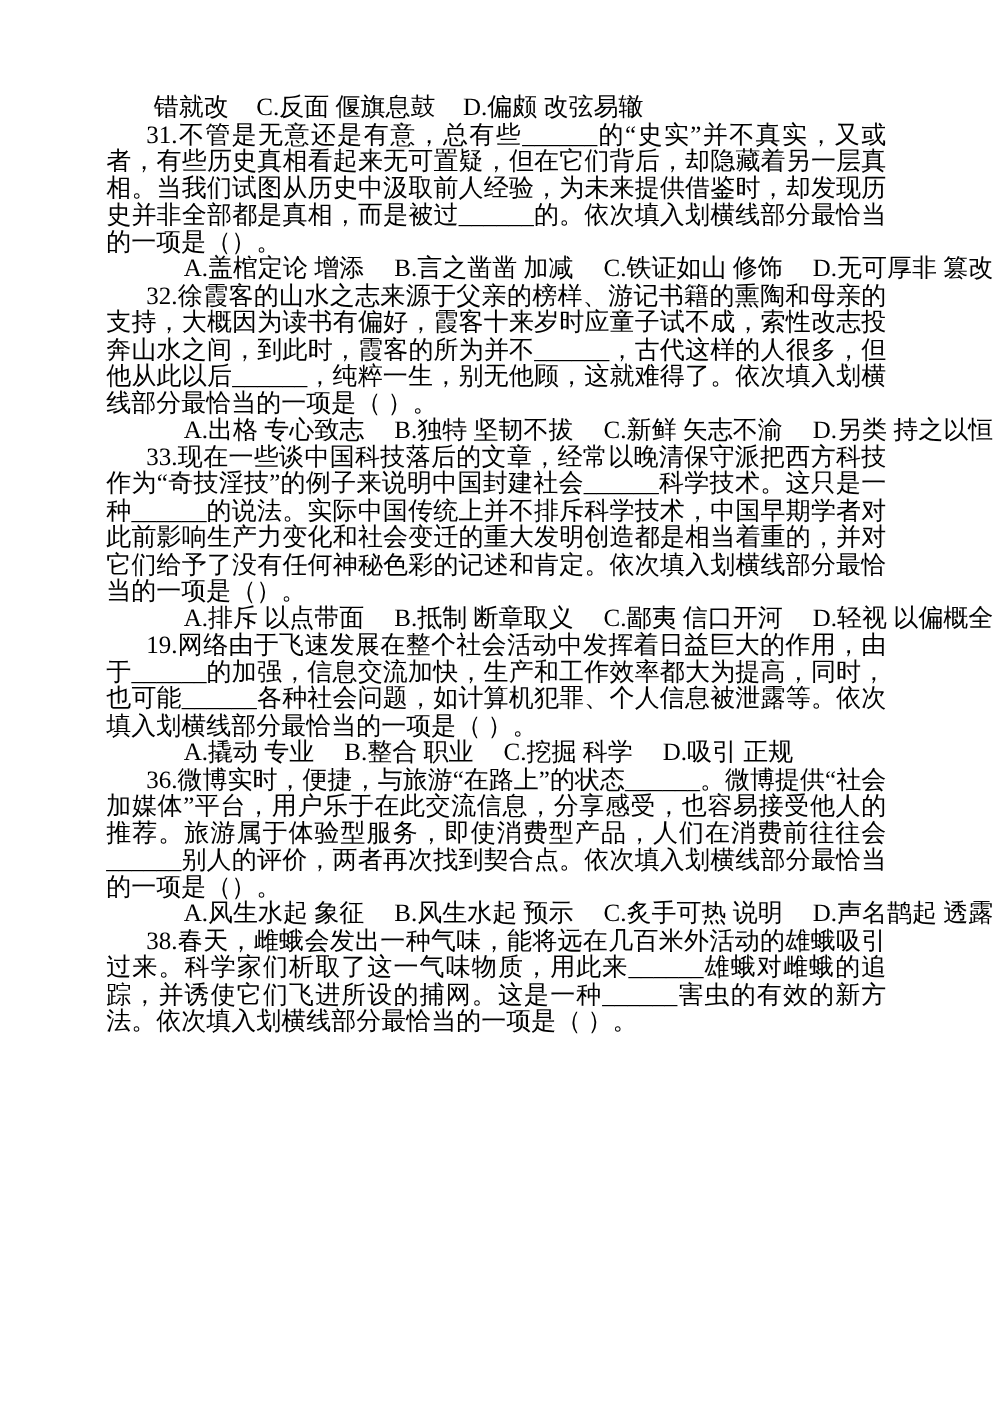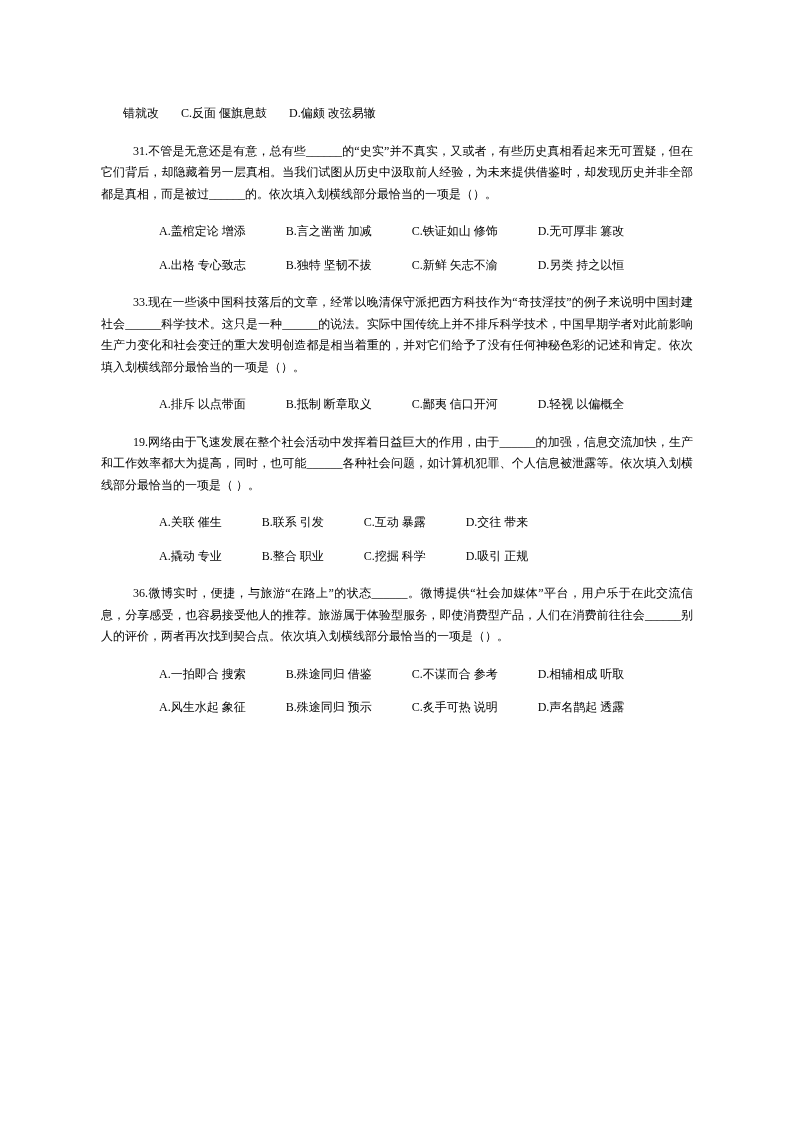--- a/index.html
+++ b/index.html
@@ -8,35 +8,35 @@
     background: #ffffff;
     overflow: hidden;
   }
   .page {
     position: relative;
     width: 794px; height: 1123px;
     background: #ffffff;
   }
   .content {
     position: absolute;
-    left: 85px; top: 103px;
+    left: 85px; top: 76px;
     width: 624px;
     font-family: "Liberation Serif", "DejaVu Serif", serif;
-    font-size: 12px;
+    font-size: 20px;
     line-height: 21.5px;
     color: #000000;
     text-align: justify;
     letter-spacing: 0;
   }
-  p.stem { margin: 16px; text-indent: 32px; }
+  p.stem { margin: 0; text-indent: 32px; }
   .options {
-    margin: 12px;
+    margin: 0;
     padding-left: 62px;
     display: flex;
-    gap: 40px;
+    gap: 24px;
     white-space: nowrap;
   }
   .cont-line {
     margin: 0;
     padding-left: 38px;
     display: flex;
     gap: 22px;
     white-space: nowrap;
   }
   .opt { display: inline-block; }
@@ -54,61 +54,51 @@
     </div>
 
     <p class="stem"><span>31.</span><span>不管是无意还是有意，总有些______的“史实”并不真实，又或者，有些历史真相看起来无可置疑，但在它们背后，却隐藏着另一层真相。当我们试图从历史中汲取前人经验，为未来提供借鉴时，却发现历史并非全部都是真相，而是被过______的。依次填入划横线部分最恰当的一项是（）。</span></p>
     <div class="options">
       <span class="opt">A.盖棺定论 增添</span>
       <span class="opt">B.言之凿凿 加减</span>
       <span class="opt">C.铁证如山 修饰</span>
       <span class="opt">D.无可厚非 篡改</span>
     </div>
 
+    <p class="stem"><span>32.</span><span>徐霞客的山水之志来源于父亲的榜样、游记书籍的熏陶和母亲的支持，大概因为读书有偏好，霞客十来岁时应童子试不成，索性改志投奔山水之间，到此时，霞客的所为并不______，古代这样的人很多，但他从此以后______，纯粹一生，别无他顾，这就难得了。依次填入划横线部分最恰当的一项是（ ）。</span></p>
     <div class="options">
       <span class="opt">A.出格 专心致志</span>
       <span class="opt">B.独特 坚韧不拔</span>
       <span class="opt">C.新鲜 矢志不渝</span>
       <span class="opt">D.另类 持之以恒</span>
     </div>
 
     <p class="stem"><span>33.</span><span>现在一些谈中国科技落后的文章，经常以晚清保守派把西方科技作为“奇技淫技”的例子来说明中国封建社会______科学技术。这只是一种______的说法。实际中国传统上并不排斥科学技术，中国早期学者对此前影响生产力变化和社会变迁的重大发明创造都是相当着重的，并对它们给予了没有任何神秘色彩的记述和肯定。依次填入划横线部分最恰当的一项是（）。</span></p>
     <div class="options">
       <span class="opt">A.排斥 以点带面</span>
       <span class="opt">B.抵制 断章取义</span>
       <span class="opt">C.鄙夷 信口开河</span>
       <span class="opt">D.轻视 以偏概全</span>
     </div>
 
     <p class="stem"><span>19.</span><span>网络由于飞速发展在整个社会活动中发挥着日益巨大的作用，由于______的加强，信息交流加快，生产和工作效率都大为提高，同时，也可能______各种社会问题，如计算机犯罪、个人信息被泄露等。依次填入划横线部分最恰当的一项是（ ）。</span></p>
-    <div class="options">
-      <span class="opt">A.关联 催生</span>
-      <span class="opt">B.联系 引发</span>
-      <span class="opt">C.互动 暴露</span>
-      <span class="opt">D.交往 带来</span>
-    </div>
 
     <div class="options">
       <span class="opt">A.撬动 专业</span>
       <span class="opt">B.整合 职业</span>
       <span class="opt">C.挖掘 科学</span>
       <span class="opt">D.吸引 正规</span>
     </div>
 
     <p class="stem"><span>36.</span><span>微博实时，便捷，与旅游“在路上”的状态______。微博提供“社会加媒体”平台，用户乐于在此交流信息，分享感受，也容易接受他人的推荐。旅游属于体验型服务，即使消费型产品，人们在消费前往往会______别人的评价，两者再次找到契合点。依次填入划横线部分最恰当的一项是（）。</span></p>
-    <div class="options">
-      <span class="opt">A.一拍即合 搜索</span>
-      <span class="opt">B.殊途同归 借鉴</span>
-      <span class="opt">C.不谋而合 参考</span>
-      <span class="opt">D.相辅相成 听取</span>
-    </div>
 
     <div class="options">
       <span class="opt">A.风生水起 象征</span>
-      <span class="opt">B.殊途同归 预示</span>
+      <span class="opt">B.风生水起 预示</span>
       <span class="opt">C.炙手可热 说明</span>
       <span class="opt">D.声名鹊起 透露</span>
     </div>
 
+    <p class="stem"><span>38.</span><span>春天，雌蛾会发出一种气味，能将远在几百米外活动的雄蛾吸引过来。科学家们析取了这一气味物质，用此来______雄蛾对雌蛾的追踪，并诱使它们飞进所设的捕网。这是一种______害虫的有效的新方法。依次填入划横线部分最恰当的一项是（ ）。</span></p>
 
 
   </div>
 </div>
 
 </body></html>

